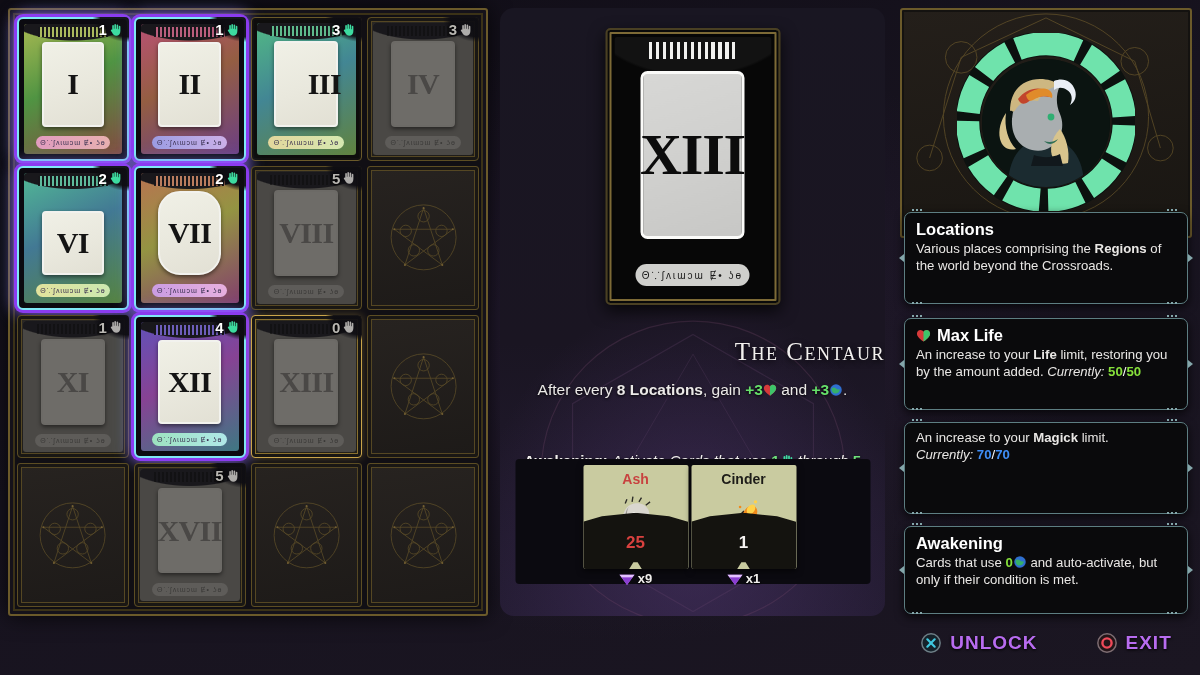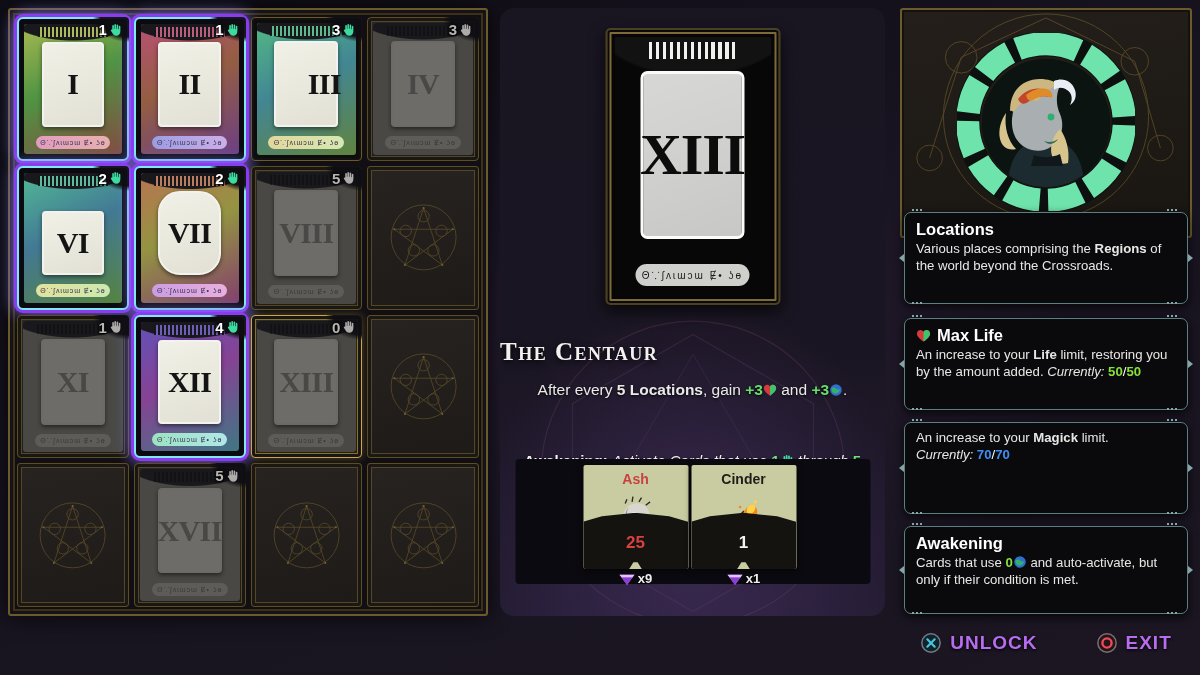--- a/index.html
+++ b/index.html
@@ -167,24 +167,24 @@
     font-family:"Liberation Serif", serif; font-weight:700;
     font-size:58px; color:#0c0c0c; letter-spacing:-.02em;
   }
   #fc-rune{
     position:absolute; left:14%; right:14%; bottom:4%; height:22px;
     background:#cfcfcc; border-radius:11px;
     display:flex; align-items:center; justify-content:center;
     font-size:10px; letter-spacing:2px; color:#1a1a1a; overflow:hidden;
   }
   #fc-title{
-    position:absolute; left:0; right:0; top:330px; text-align:left;
+    position:absolute; left:0; right:0; top:330px; text-align:right;
     font-family:"Liberation Serif", serif;
     font-size:25px; color:#f3f1ef; letter-spacing:1.5px;
-    font-variant:small-caps; text-shadow:0 2px 6px #000;font-weight:bold;
+    font-variant:small-caps; text-shadow:0 2px 6px #000;
   }
   #fc-desc{
     position:absolute; left:18px; right:18px; top:372px; text-align:center;
     font-size:15.5px; color:#ebe9e7; line-height:1.3;
     text-shadow:0 1px 3px #000;
   }
   #fc-awaken{
     position:absolute; left:20px; right:20px; top:443px; text-align:center;
     font-size:15px; color:#f2f0ee; line-height:1.35;
     text-shadow:0 1px 3px #000;
@@ -639,21 +639,21 @@
         <div id="fc-inner">
           <span id="fc-numeral">XIII</span>
         </div>
         <div id="fc-rune">Θ⸪ʃʌɩɯɔɯ Ɇ• ʖɵ</div>
       </div>
     </div>
 
     <div id="fc-title">The Centaur</div>
 
     <div id="fc-desc">
-      <span>After every </span><span class="b">5 Locations</span><span>, gain </span><span class="grn">+3</span><svg class="inl" width="14" height="14" viewBox="0 0 16 16" style="vertical-align:-2px">
+      <span>After every </span><span class="b">8 Locations</span><span>, gain </span><span class="grn">+3</span><svg class="inl" width="14" height="14" viewBox="0 0 16 16" style="vertical-align:-2px">
           <path d="M8 14.5C3 11 1 8.6 1 5.8 1 3.6 2.7 2 4.7 2 6.1 2 7.3 2.8 8 3.9 8.7 2.8 9.9 2 11.3 2 13.3 2 15 3.6 15 5.8c0 2.8-2 5.2-7 8.7z" fill="#d63a3a"></path>
           <path d="M8 3.9C8.7 2.8 9.9 2 11.3 2 13.3 2 15 3.6 15 5.8c0 2.8-2 5.2-7 8.7z" fill="#3ec46a"></path>
         </svg><span> and </span><span class="grn">+3</span><svg class="inl" width="14" height="14" viewBox="0 0 16 16" style="vertical-align:-2px">
           <circle cx="8" cy="8" r="6.6" fill="#2f6fd0"></circle>
           <path d="M3 6c2-1.4 4-.6 5 .4 1.2 1.2 3 1.6 4.6.6-.3 2.9-2.7 5-5.6 5C4.5 12 2.4 9.4 3 6z" fill="#35b06a"></path>
         </svg><span>.</span>
     </div>
 
     <div id="fc-awaken">
       <span class="b">Awakening</span><span class="b">: </span><span class="it">Activate Cards that use </span><span class="grn2">1</span><svg width="14" height="15" viewBox="0 0 16 17" style="vertical-align:-3px">

